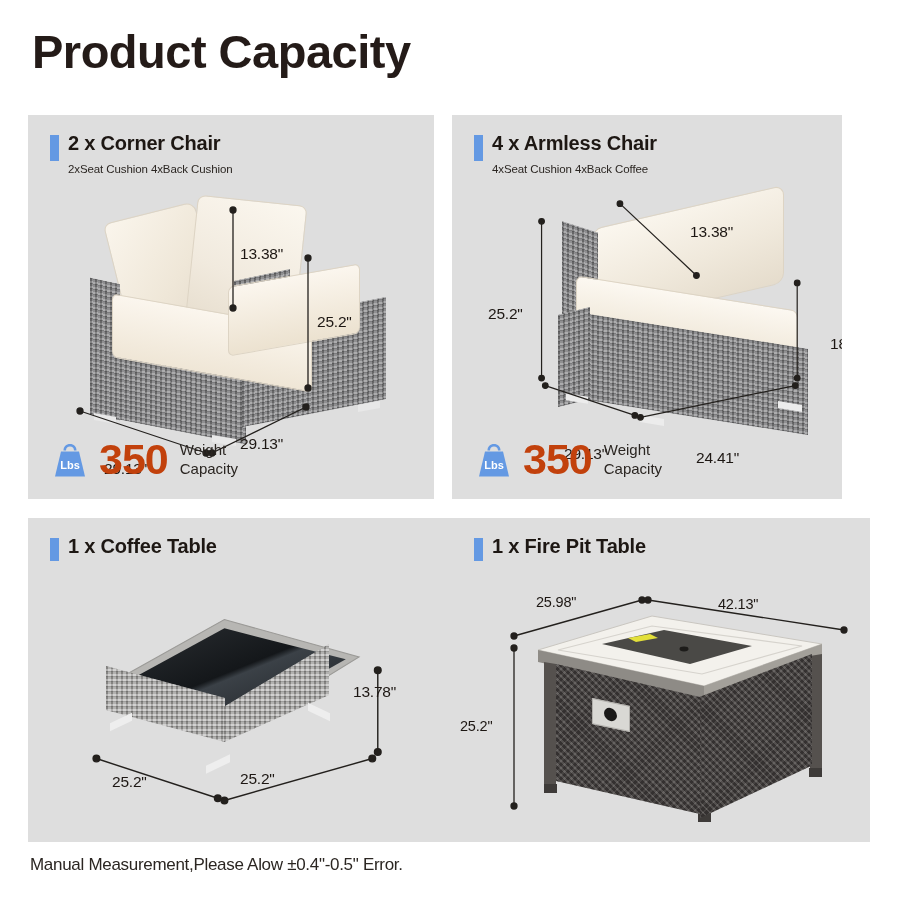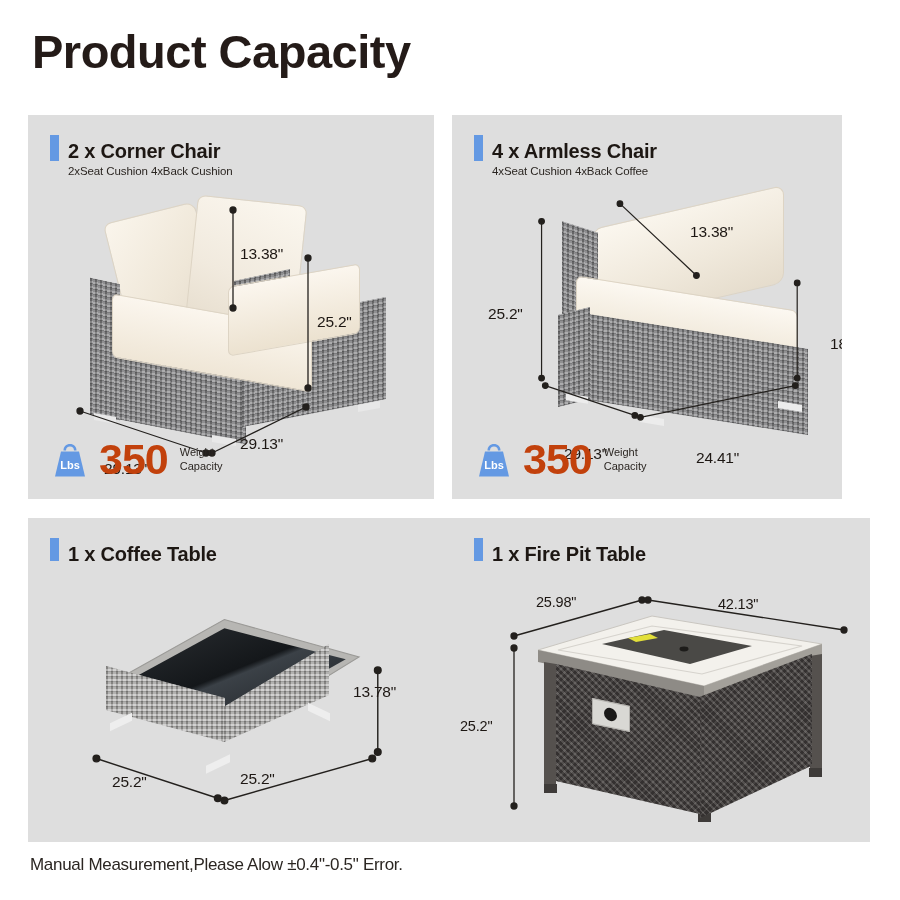--- a/index.html
+++ b/index.html
@@ -54,26 +54,25 @@
     background: #6499e3;
     flex: none;
     margin-top: 2px;
   }
   .head-text { line-height: 1.05; }
   .head-title {
     font-size: 20px;
     font-weight: bold;
     color: #1d1713;
     letter-spacing: -0.2px;
-    margin-top: 8px;
   }
   .head-sub {
     font-size: 11.5px;
     color: #2b2622;
-    margin-top: 3px;
+    margin-top: 9px;
     letter-spacing: -0.1px;
   }
 
   
   .weight-badge {
     position: absolute;
     left: 22px;
     bottom: 18px;
     display: flex;
     align-items: center;
@@ -81,21 +80,21 @@
   }
   .weight-icon { position: relative; width: 40px; height: 38px; flex: none; }
   .weight-value {
     font-size: 43px;
     font-weight: bold;
     color: #c2410c;
     letter-spacing: -1px;
     line-height: 1;
   }
   .weight-label {
-    font-size: 11px;
+    font-size: 15px;
     color: #2b2622;
     line-height: 1.22;
     margin-left: 3px;
   }
 
   
   .stage { position: absolute; inset: 0; }
   .dim-text {
     position: absolute;
     font-size: 15.5px;

